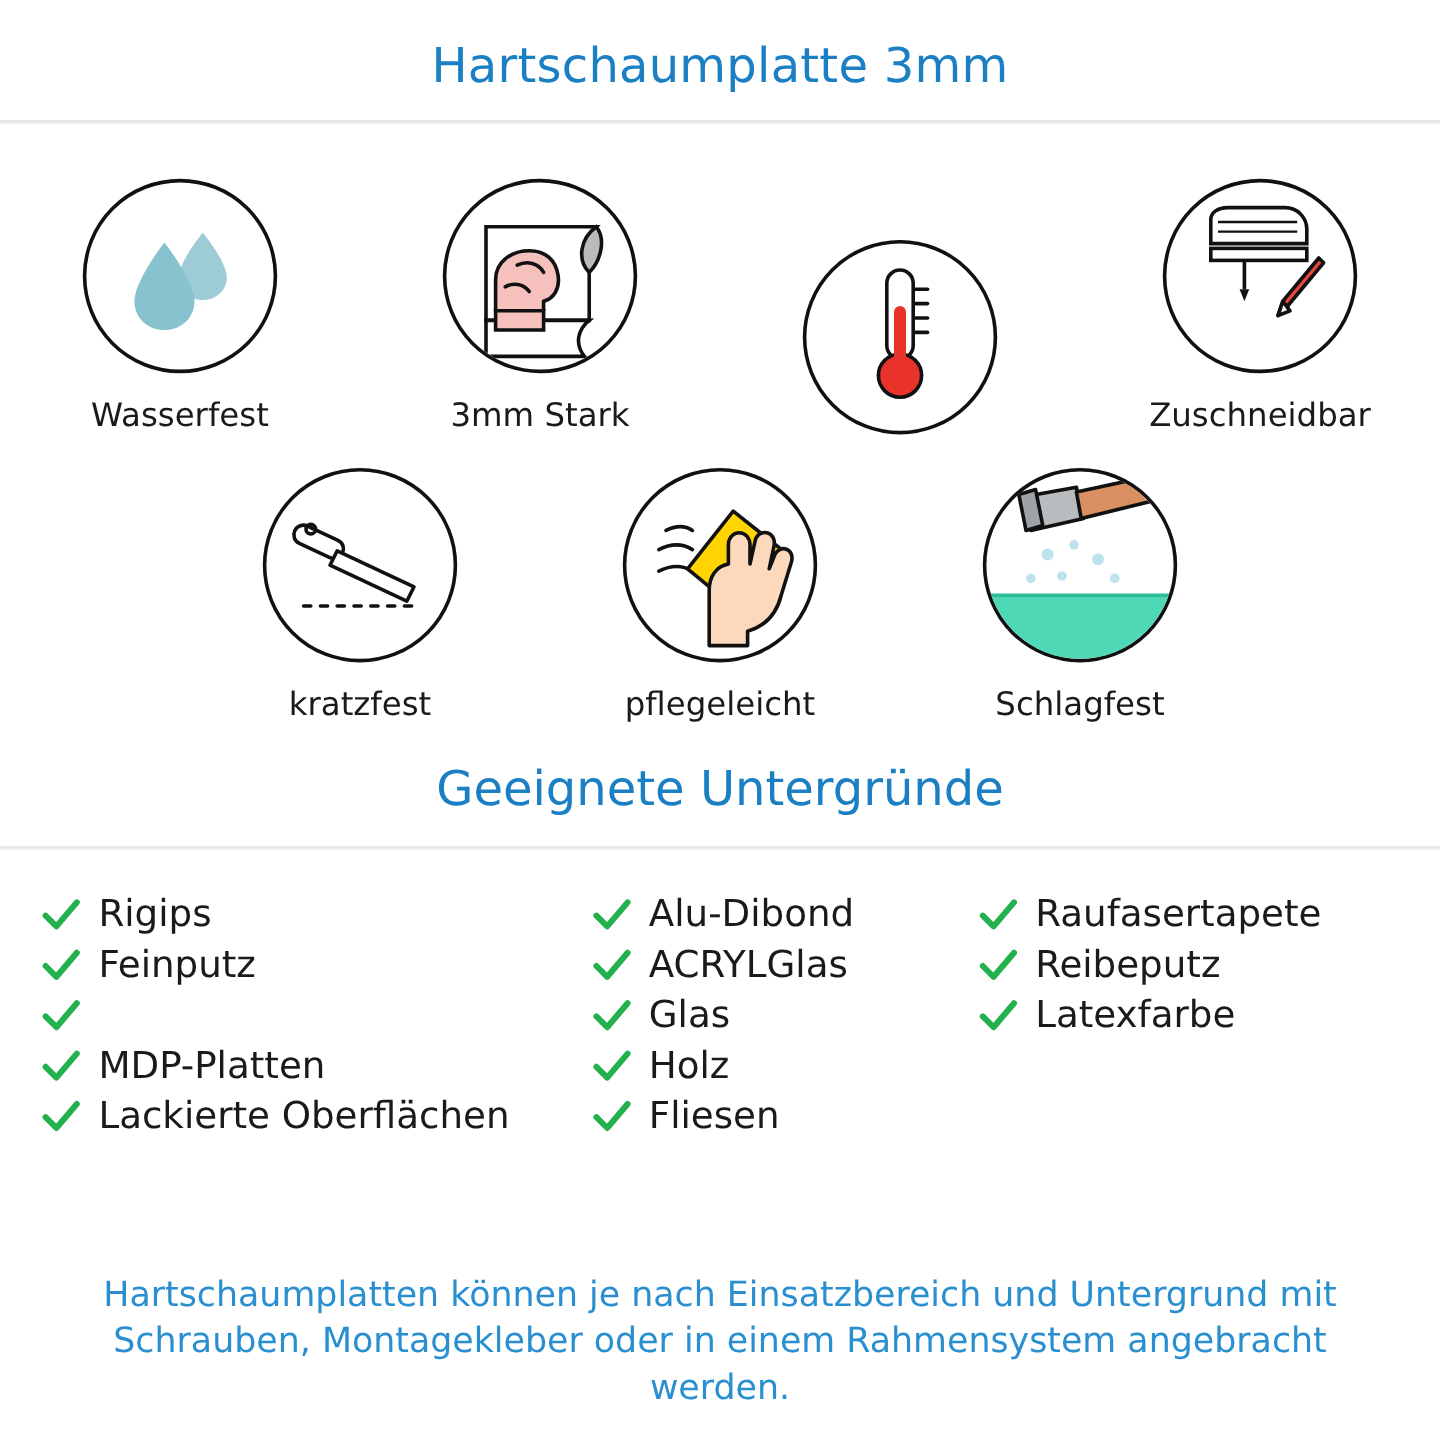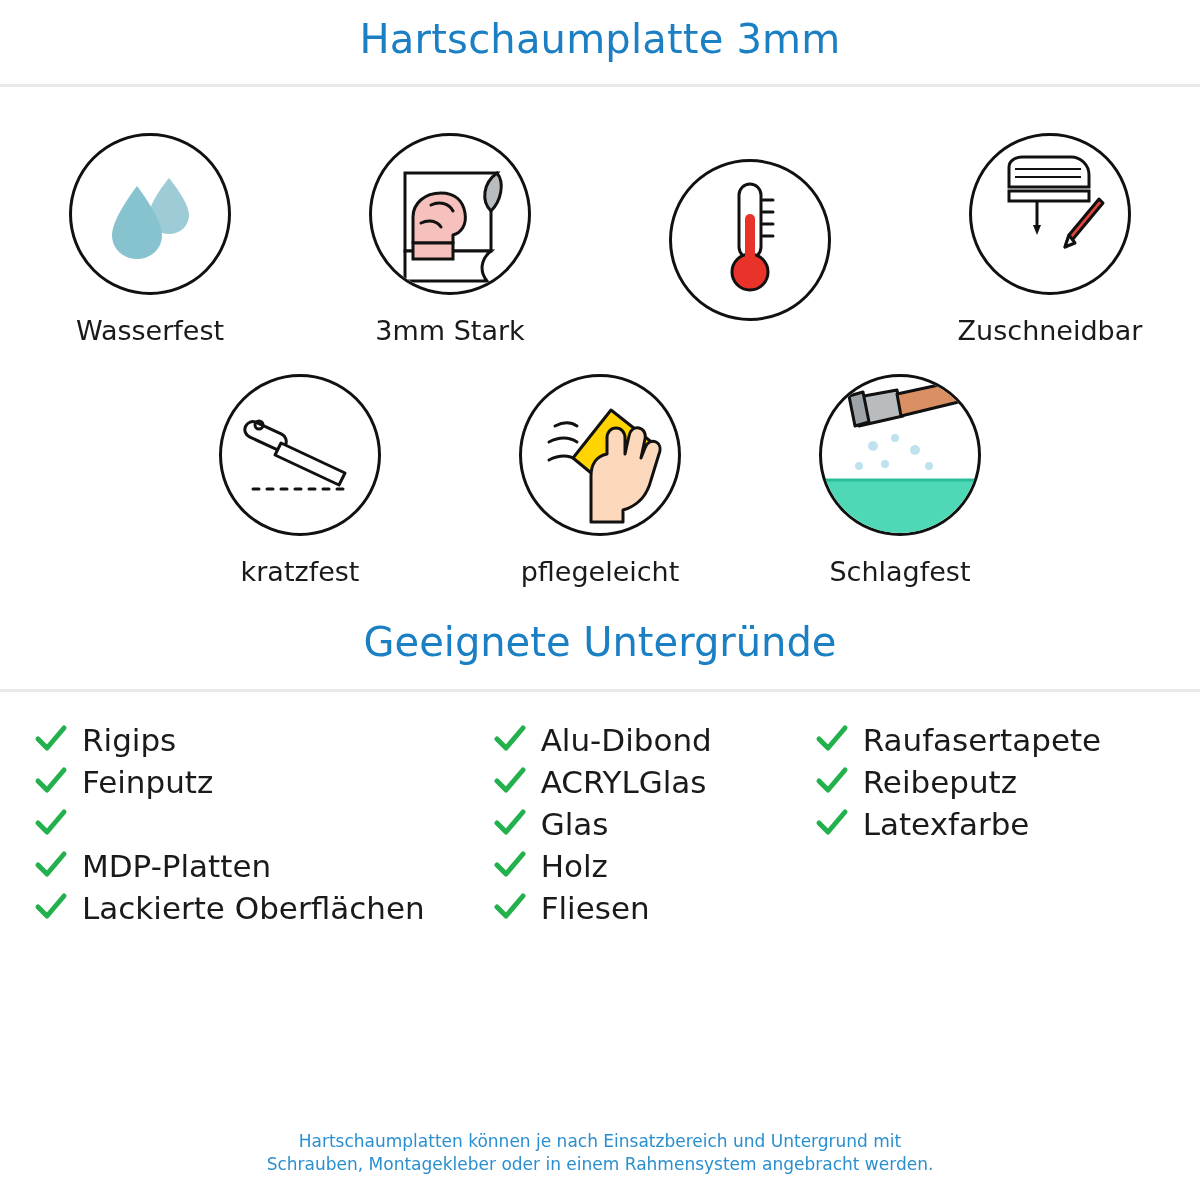--- a/index.html
+++ b/index.html
@@ -15,36 +15,36 @@
     overflow: hidden;
   }
 
   
   .title {
     text-align: center;
     color: #1b7fc4;
     font-size: 40px;
     font-weight: 400;
     letter-spacing: 0.2px;
-    padding-top: 16px;
+    padding-top: 32px;
   }
   .rule {
     height: 3px;
     background: #e8e8e8;
     margin: 22px 0 0 0;
   }
 
   
   .features {
     padding-top: 46px;
   }
   .frow {
     display: flex;
     justify-content: center;
-    align-items: center;
+    align-items: flex-end;
   }
   .frow.row1 .fitem { width: 300px; }
   .frow.row2 .fitem { width: 300px; }
   .frow.row2 { margin-top: 28px; }
 
   .fitem {
     display: flex;
     flex-direction: column;
     align-items: center;
   }
@@ -85,21 +85,21 @@
   .lists {
     display: flex;
     padding: 30px 34px 0 34px;
   }
   .col { }
   .col.c1 { width: 470px; }
   .col.c2 { width: 330px; }
   .col.c3 { width: 360px; }
   .li {
     display: flex;
-    align-items: flex-start;
+    align-items: flex-end;
     height: 42px;
     margin-bottom: 0px;
   }
   .check {
     width: 34px; height: 34px;
     flex: 0 0 34px;
     margin-right: 14px;
     display: block;
   }
   .litext {
@@ -108,21 +108,21 @@
     white-space: nowrap;
   }
 
   
   .note {
     position: absolute;
     left: 0; right: 0;
     bottom: 24px;
     text-align: center;
     color: #2a8fd0;
-    font-size: 17px;
+    font-size: 29px;
     line-height: 1.35;
     padding: 0 40px;
   }
 </style>
 </head>
 <body>
 
 <div class="page">
 
   <div class="title">Hartschaumplatte 3mm</div>

